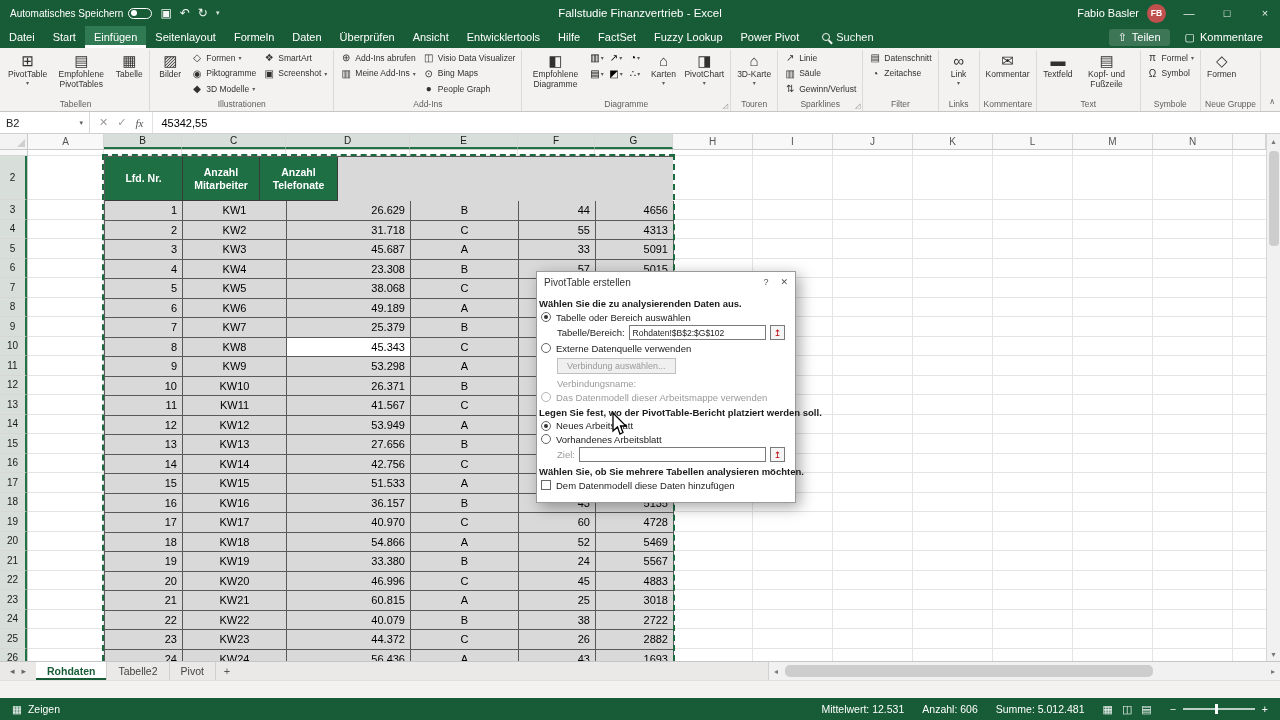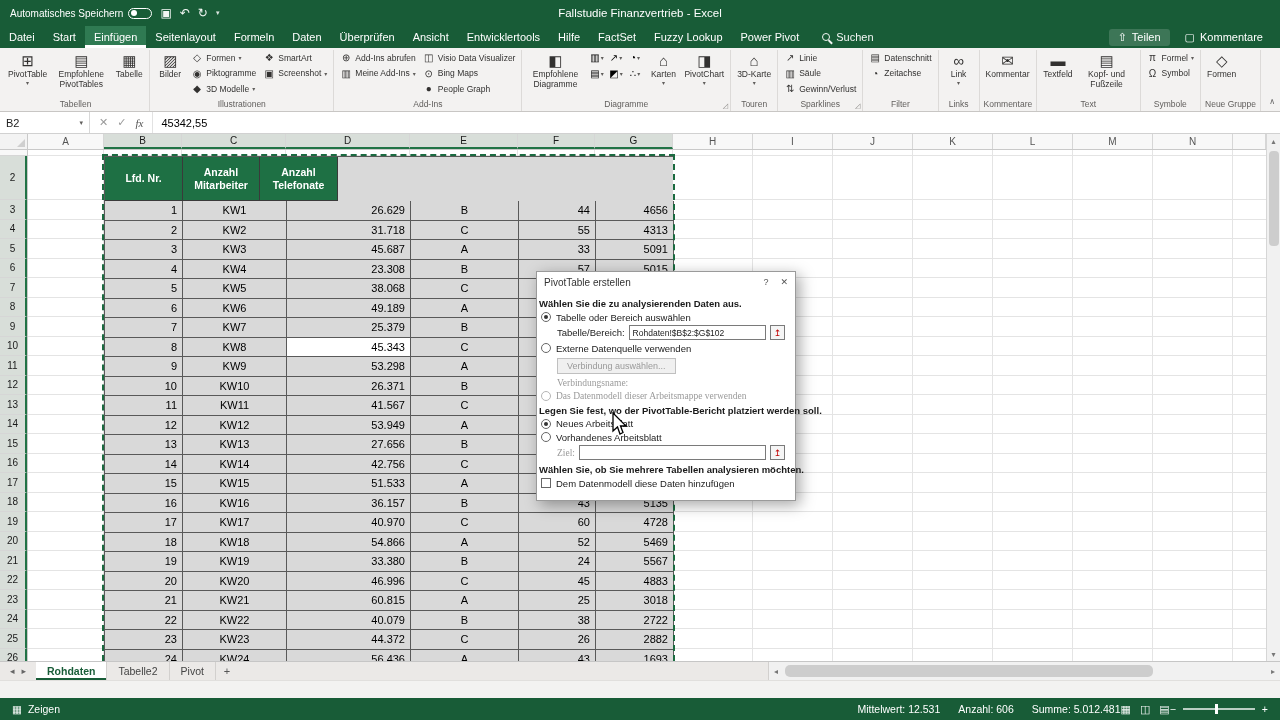--- a/index.html
+++ b/index.html
@@ -88,37 +88,37 @@
   .addsheet{width:22px;display:flex;align-items:center;justify-content:center;color:#555;font-size:11px;}
   .hscroll{margin-left:auto;display:flex;align-items:center;width:512px;background:#f1f1f1;border-left:1px solid #d2d0ce;}
   .hscroll .sarrow{width:14px;height:100%;font-size:8px;color:#777;}
   .htrack{flex:1;height:100%;position:relative;}
   .hthumb{position:absolute;left:2px;top:3px;height:12px;width:368px;background:#cdcdcd;border-radius:5px;}
 
   
   .strip{position:absolute;top:680px;left:0;right:0;height:18px;background:#f3f2f1;border-top:1px solid #e1dfdd;}
   .statusbar{position:absolute;top:698px;left:0;right:0;height:22px;background:#185c37;color:#fff;display:flex;align-items:center;font-size:10.5px;padding:0 12px;gap:10px;}
   .mode{display:flex;align-items:center;gap:6px;}
-  .sb-right{margin-left:auto;display:flex;align-items:center;}
+  .sb-right{margin-left:auto;display:flex;align-items:center;gap:18px;}
   .viewicons{display:flex;align-items:center;gap:9px;font-size:11px;opacity:.95;}
   .zoom{display:flex;align-items:center;gap:7px;}
   .ztrack{width:72px;height:2px;background:rgba(255,255,255,.7);position:relative;}
   .zknob{position:absolute;left:32px;top:-4px;width:3px;height:10px;background:#fff;}
 
   
   .dlg{position:absolute;left:536px;top:271px;width:260px;background:#fff;border:1px solid #9a9a9a;box-shadow:4px 4px 14px rgba(0,0,0,.35);font-size:9.5px;color:#1a1a1a;z-index:10;}
   .dlg-title{height:20px;display:flex;align-items:center;padding:0 7px;font-size:10px;color:#333;}
   .dlg-tbtns{margin-left:auto;display:flex;gap:12px;color:#555;font-size:9px;}
   .dlg-body{padding:2px 10px 9px 2px;}
   .sect{font-weight:bold;margin:4px 0 2px 0;white-space:nowrap;}
   .radio-row{display:flex;align-items:center;gap:5px;margin:2.5px 0 2.5px 2px;}
   .radio{width:10px;height:10px;border:1px solid #666;border-radius:50%;position:relative;background:#fff;flex:0 0 auto;}
   .radio.sel::after{content:"";position:absolute;left:2px;top:2px;width:4px;height:4px;background:#333;border-radius:50%;}
   .radio.dis{border-color:#b5b5b5;}
-  .dis-text{color:#9a9a9a;font-family:Liberation Serif, serif;}
+  .dis-text{color:#9a9a9a;}
   .field-row{display:flex;align-items:center;gap:4px;margin:2px 0 2px 18px;}
   .tfield{flex:1;height:15px;border:1px solid #7a7a7a;font-size:8.5px;display:flex;align-items:center;padding:0 3px;background:#fff;overflow:hidden;white-space:nowrap;}
   .range-btn{width:15px;height:15px;border:1px solid #7a7a7a;background:#f5f5f5;display:flex;align-items:center;justify-content:center;font-size:9px;color:#c00000;flex:0 0 auto;}
   .btn-dis{border:1px solid #c0c0c0;background:#f0f0f0;color:#9a9a9a;font-size:9px;height:16px;display:inline-flex;align-items:center;padding:0 9px;margin:2px 0 2px 18px;}
   .plain-label{margin:2px 0 2px 18px;}
   .cb{width:10px;height:10px;border:1px solid #666;background:#fff;flex:0 0 auto;}
   .dlg-buttons{display:flex;justify-content:flex-end;gap:7px;margin-top:7px;}
   .btn{height:18px;min-width:50px;display:flex;align-items:center;justify-content:center;font-size:9.5px;border:1px solid #adadad;background:#e9e9e9;padding:0 8px;}
   .btn.primary{border:2px solid #0078d7;background:#fdfdfd;}
 
@@ -133,20 +133,27 @@
     <div class="tb-title">Fallstudie Finanzvertrieb - Excel</div>
     <div class="qat">
       <div class="autosave">
         <span>Automatisches Speichern</span>
         <span class="pill"></span>
       </div>
       <span class="qicon">▣</span>
       <span class="qicon">↶</span>
       <span class="qicon">↻</span>
       <span class="qdd">▾</span>
+    </div>
+    <div class="tb-right">
+      <span>Fabio Basler</span>
+      <span class="avatar">FB</span>
+      <span class="winbtn">—</span>
+      <span class="winbtn">□</span>
+      <span class="winbtn">×</span>
     </div>
   </div>
 
   <div class="tabrow">
     <div style="display:flex">
         <div class="rtab">Datei</div>
         <div class="rtab">Start</div>
         <div class="rtab active">Einfügen</div>
         <div class="rtab">Seitenlayout</div>
         <div class="rtab">Formeln</div>

